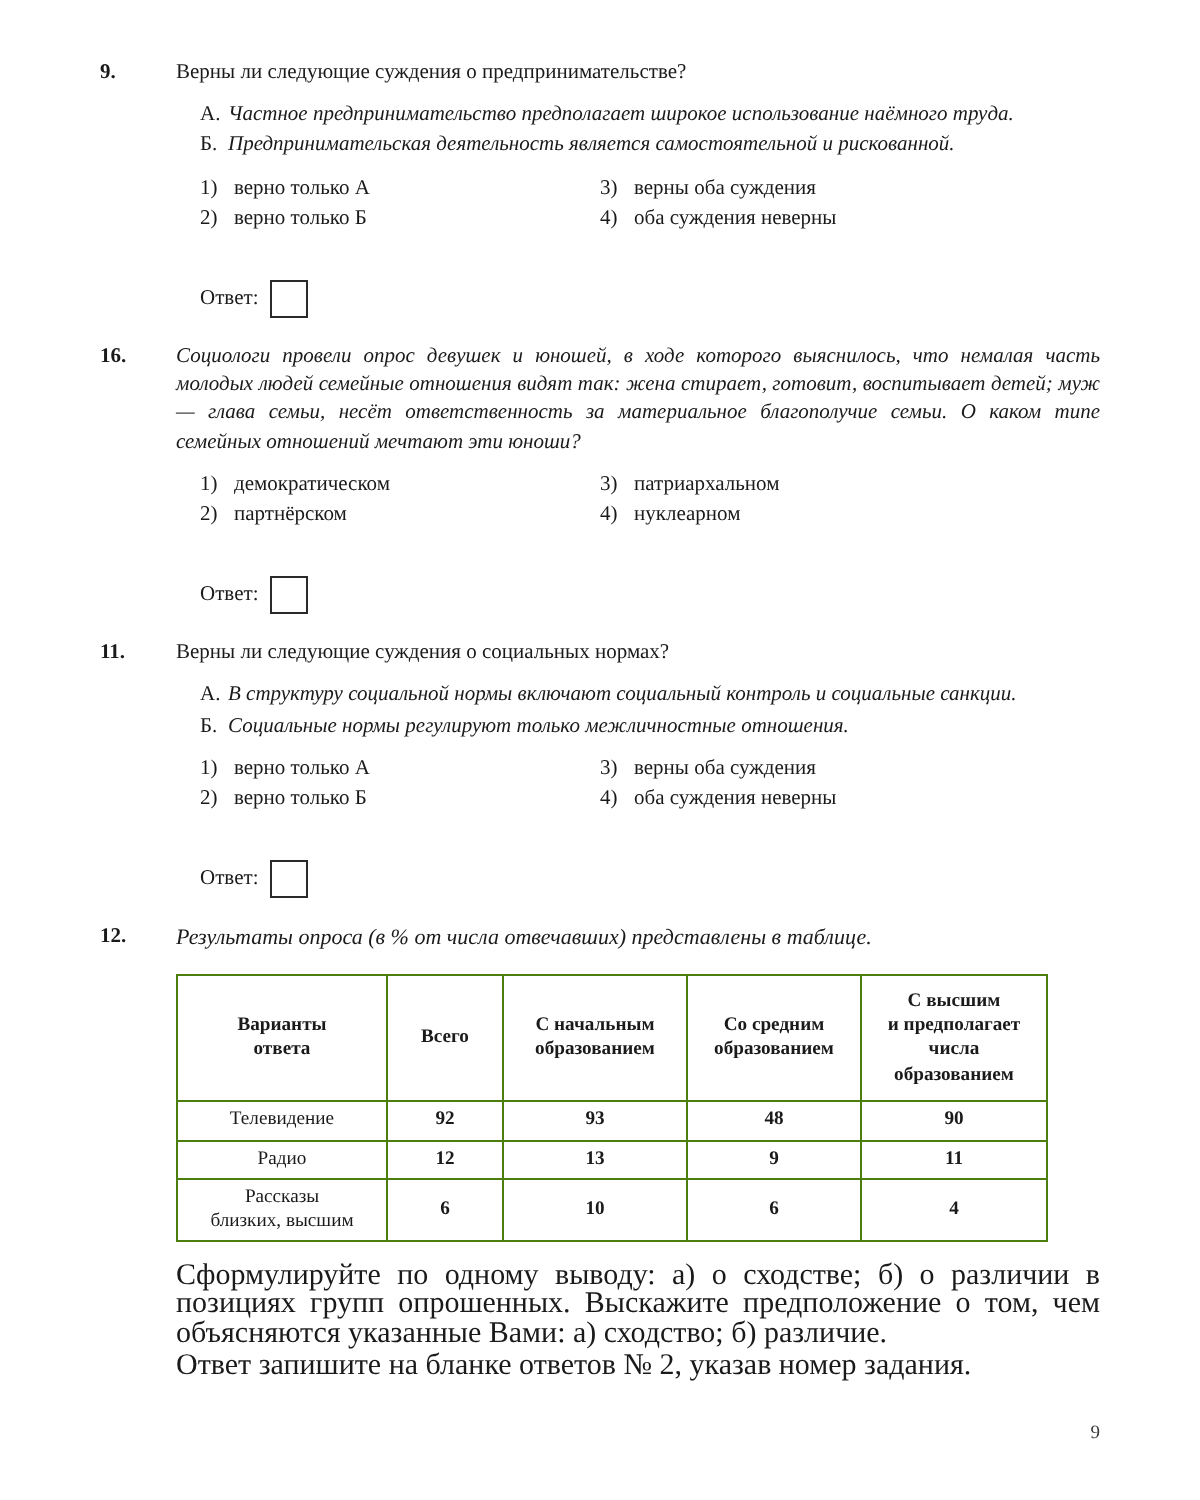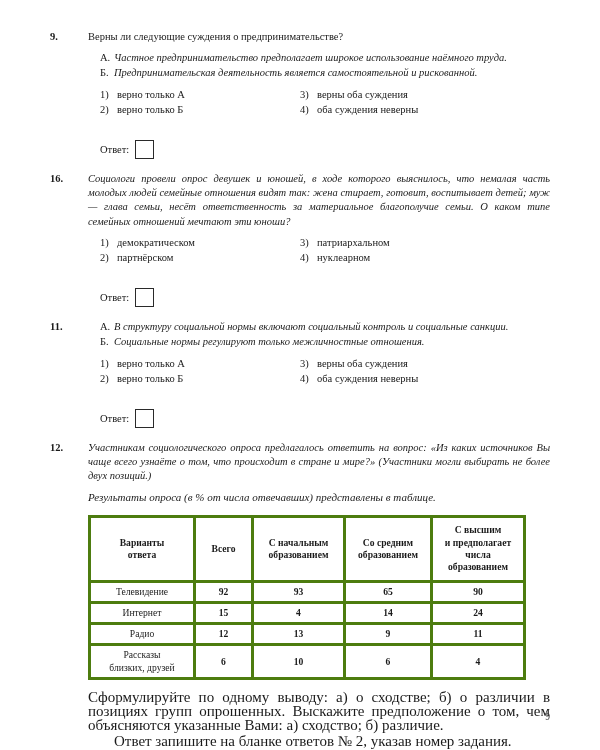--- a/index.html
+++ b/index.html
@@ -123,21 +123,21 @@
   }
   table.survey {
     border-collapse: collapse;
     width: 435px;
     margin-top: 8px;
     margin-left: 0px;
     table-layout: fixed;
   }
   table.survey th,
   table.survey td {
-    border: 3px solid #4d7c0f;
+    border: 1px solid #4d7c0f;
     text-align: center;
     vertical-align: middle;
     font-size: 9.6px;
     line-height: 12.2px;
     padding: 3px 2px;
   }
   table.survey th {
     font-weight: bold;
     height: 56px;
     padding: 3px 3px;
@@ -156,21 +156,21 @@
   col.c3 { width: 87px; }
   col.c4 { width: 93px; }
 
   .closing {
     font-size: 15px;
     line-height: 14.2px;
     text-align: justify;
     margin-top: 10px;
   }
   .closing p { margin: 0; }
-  .closing p + p { margin-top: 2px; margin-left: 26px; }
+  .closing p + p { margin-top: 2px; }
 
   .page-number {
     position: absolute;
     right: 50px;
     bottom: 28px;
     font-size: 9.5px;
     color: #3a3a3a;
   }
 </style>
 </head>
@@ -242,20 +242,21 @@
       <div class="answer-line">
         <span class="answer-label">Ответ:</span>
         <span class="answer-box"></span>
       </div>
     </div>
   </div>
 
   <div class="question">
     <div class="q-num">11.</div>
     <div class="q-body">
+      <p class="q-stem">Верны ли следующие суждения о социальных нормах?</p>
       <div class="statements">
         <div class="stmt">
           <span class="stmt-label">А.</span>
           <span class="stmt-text">В структуру социальной нормы включают социальный контроль и социальные санкции.</span>
         </div>
         <div class="stmt">
           <span class="stmt-label">Б.</span>
           <span class="stmt-text">Социальные нормы регулируют только межличностные отношения.</span>
         </div>
       </div>
@@ -280,21 +281,20 @@
       <div class="answer-line">
         <span class="answer-label">Ответ:</span>
         <span class="answer-box"></span>
       </div>
     </div>
   </div>
 
   <div class="question">
     <div class="q-num">12.</div>
     <div class="q-body">
-      <p class="q-stem italic">Участникам социологического опроса предлагалось ответить на вопрос: «Из каких источников Вы чаще всего узнаёте о том, что происходит в стране и мире?» (Участники могли выбирать не более двух позиций.)</p>
       <p class="table-intro">Результаты опроса (в % от числа отвечавших) представлены в таблице.</p>
 
       <table class="survey">
         <colgroup>
           <col class="c0">
             <col class="c1">
             <col class="c2">
             <col class="c3">
             <col class="c4">
         </colgroup>
@@ -323,45 +323,36 @@
             </th>
           </tr>
         </thead>
         <tbody>
           <tr>
             <td class="rowhead">
               <span>Телевидение</span>
             </td>
             <td class="num">92</td>
             <td class="num">93</td>
-            <td class="num">65</td>
+            <td class="num">48</td>
             <td class="num">90</td>
-          </tr>
-          <tr>
-            <td class="rowhead">
-              <span>Интернет</span>
-            </td>
-            <td class="num">15</td>
-            <td class="num">4</td>
-            <td class="num">14</td>
-            <td class="num">24</td>
           </tr>
           <tr>
             <td class="rowhead">
               <span>Радио</span>
             </td>
             <td class="num">12</td>
             <td class="num">13</td>
             <td class="num">9</td>
             <td class="num">11</td>
           </tr>
           <tr>
             <td class="rowhead">
               <span>Рассказы</span><br>
-              <span>близких, друзей</span>
+              <span>близких, высшим</span>
             </td>
             <td class="num">6</td>
             <td class="num">10</td>
             <td class="num">6</td>
             <td class="num">4</td>
           </tr>
         </tbody>
       </table>
 
       <div class="closing">

